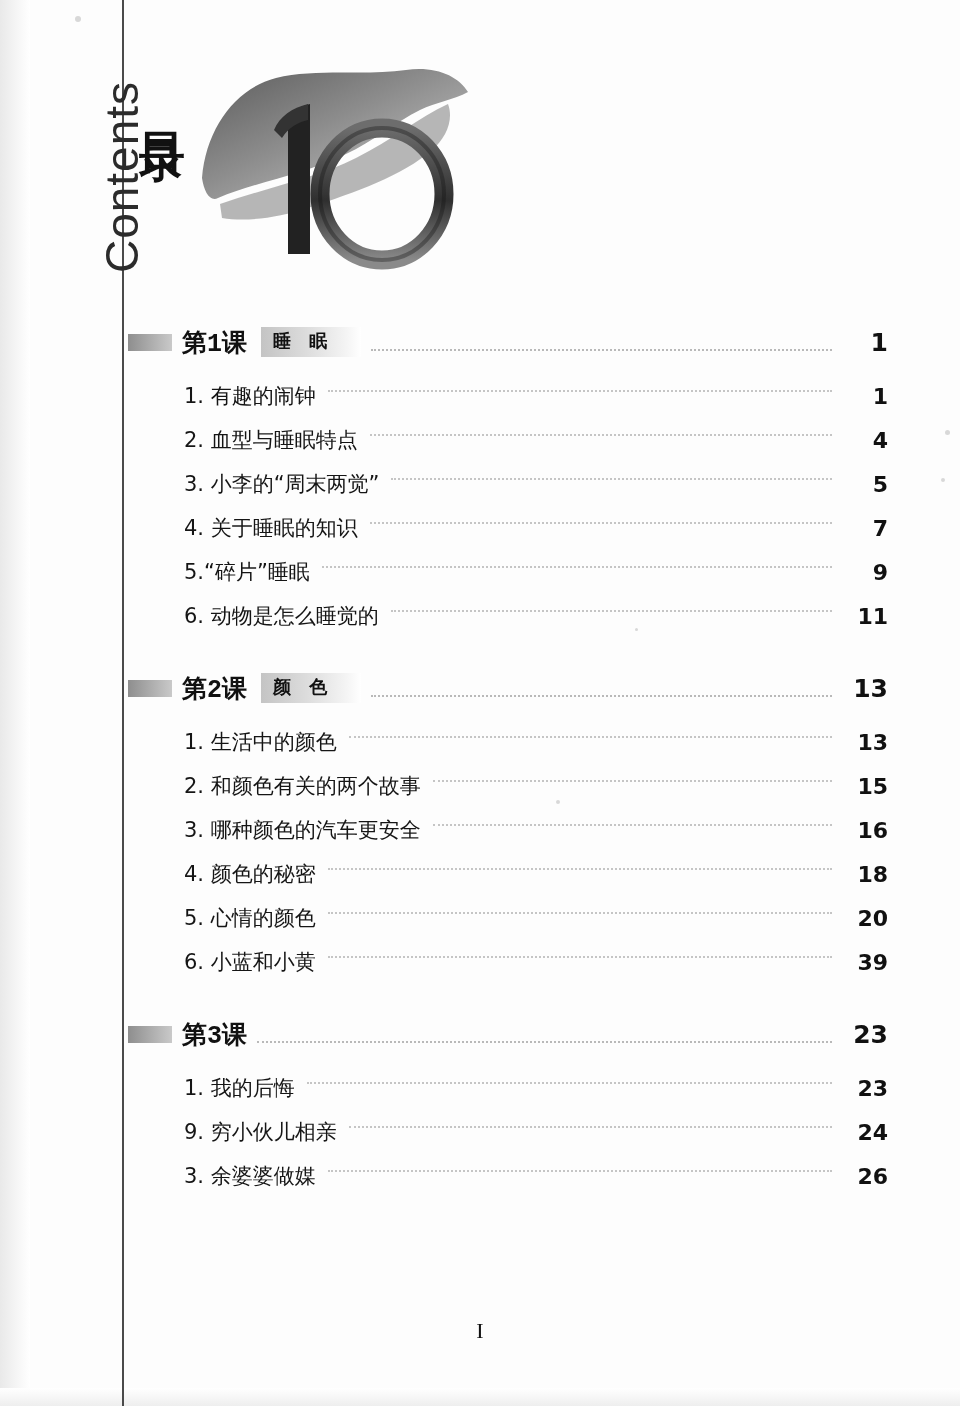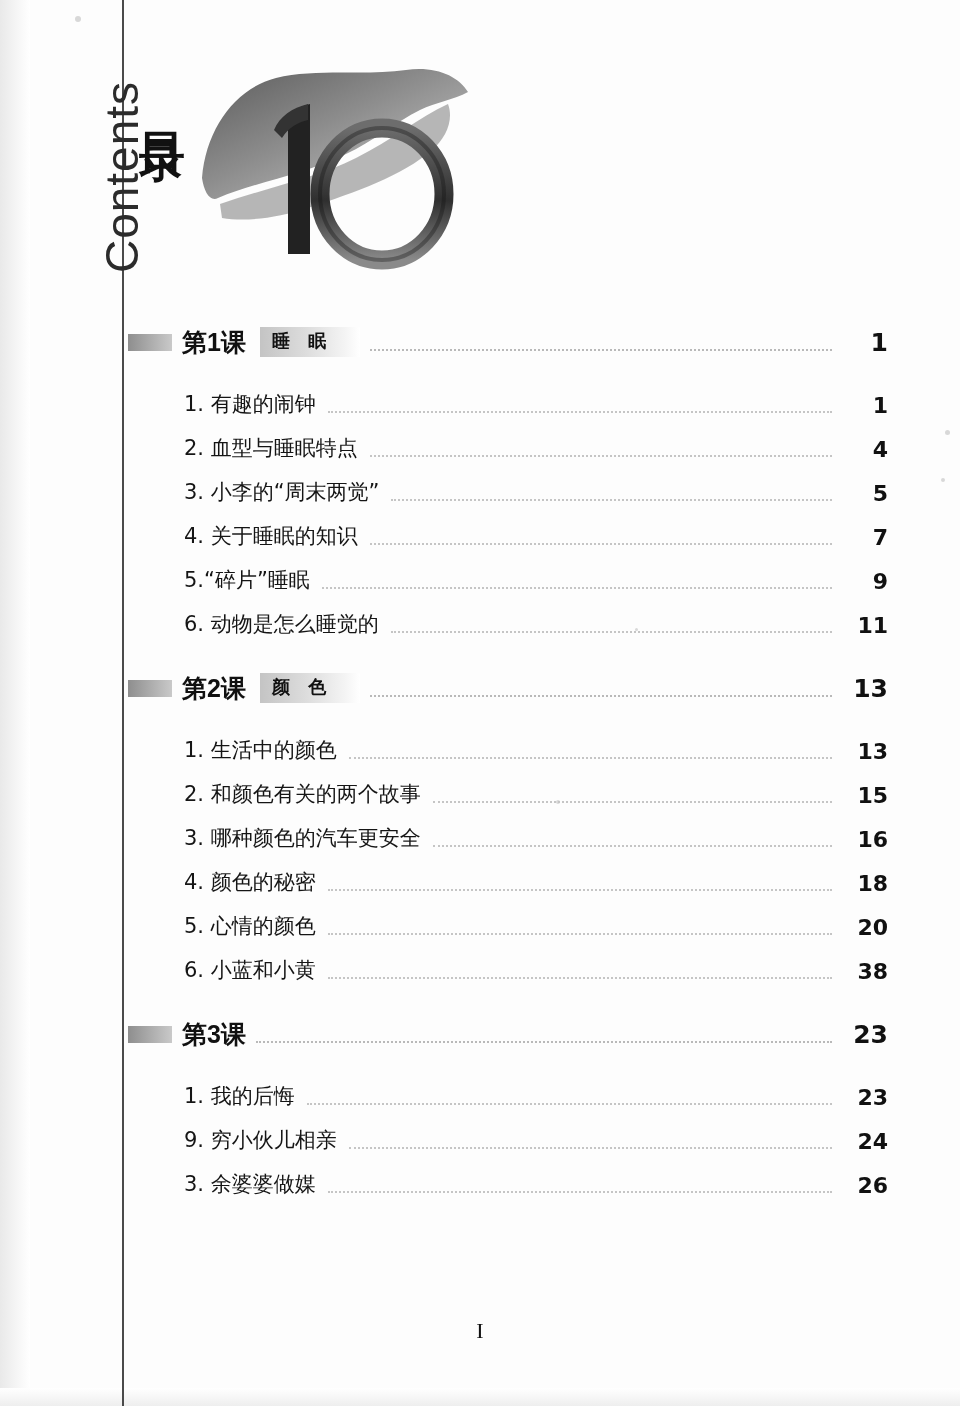--- a/index.html
+++ b/index.html
@@ -109,21 +109,21 @@
     margin-bottom: 10px;
   }
   .chapter-marker {
     width: 44px;
     height: 17px;
     margin-right: 10px;
     background: linear-gradient(to right, #8e8e8e, #c9c9c9);
     flex: 0 0 auto;
   }
   .chapter-label {
-    font-family: Liberation Sans, sans-serif;
+    font-family: Liberation Mono, monospace;
     font-weight: bold;
     font-size: 25px;
     color: #111;
     white-space: nowrap;
     flex: 0 0 auto;
   }
   .chapter-title-box {
     margin-left: 14px;
     padding: 2px 28px 4px 12px;
     background: linear-gradient(to right, #c4c4c4 0%, #dcdcdc 45%, #f4f4f4 85%, #ffffff 100%);
@@ -148,21 +148,21 @@
     font-weight: bold;
     font-size: 25px;
     color: #111;
     min-width: 46px;
     text-align: right;
     flex: 0 0 auto;
   }
 
   .entry {
     display: flex;
-    align-items: flex-end;
+    align-items: center;
     height: 44px;
     padding-left: 56px;
   }
   .entry-text {
     font-family: "DejaVu Sans", sans-serif;
     font-size: 21px;
     color: #151515;
     white-space: nowrap;
     flex: 0 0 auto;
   }
@@ -327,21 +327,21 @@
         <span class="entry-page">18</span>
       </div>
       <div class="entry">
         <span class="entry-text">5. 心情的颜色</span>
         <span class="entry-dots"></span>
         <span class="entry-page">20</span>
       </div>
       <div class="entry">
         <span class="entry-text">6. 小蓝和小黄</span>
         <span class="entry-dots"></span>
-        <span class="entry-page">38</span>
+        <span class="entry-page">39</span>
       </div>
     </div>
 
     <div class="chapter-gap"></div>
 
     <div class="chapter">
       <div class="chapter-head">
         <div class="chapter-marker"></div>
         <div class="chapter-label">第3课</div>
         <div class="chapter-dots"></div>

